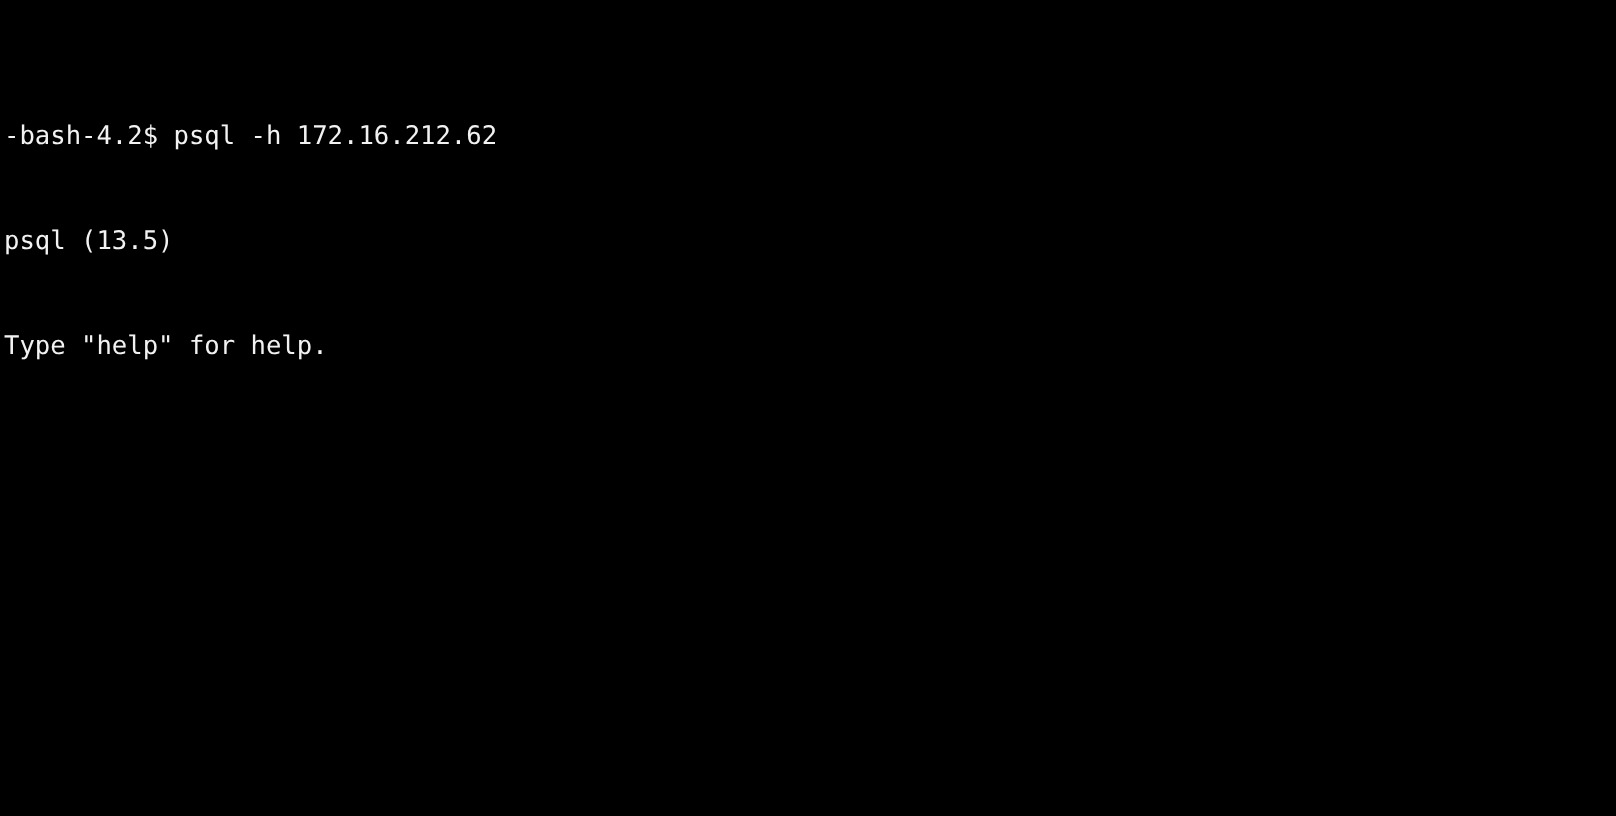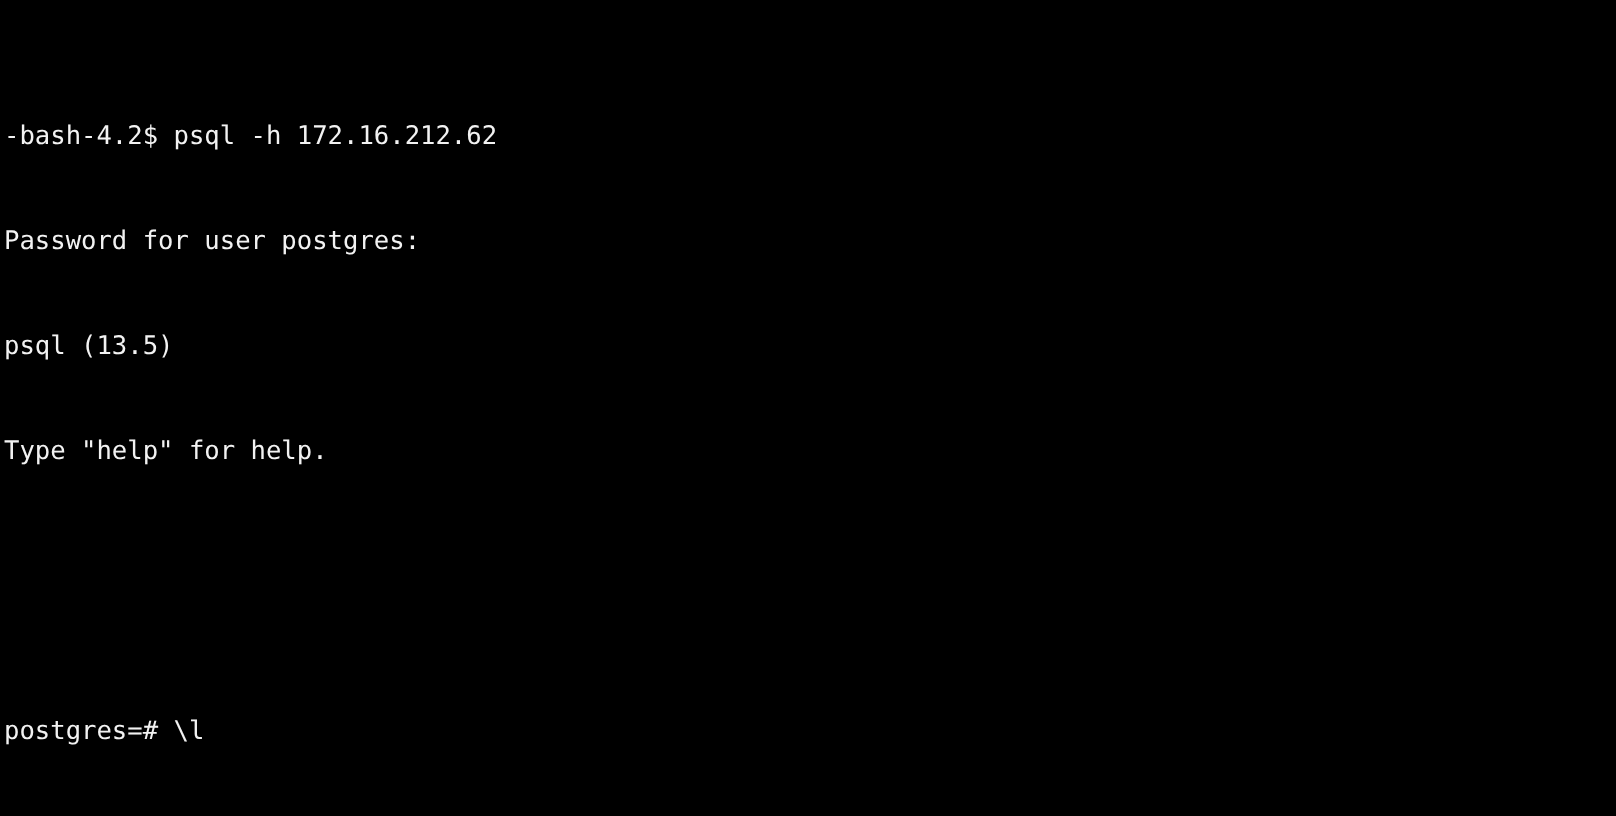--- a/index.html
+++ b/index.html
@@ -42,27 +42,25 @@
     height: 35px;
   }
 </style>
 </head>
 <body>
 
 <div id="terminal">
   <div id="screen">
 
     <span class="line">-bash-4.2$ psql -h 172.16.212.62</span>
-    <span class="line">Password for user postgres:</span>
     <span class="line">psql (13.5)</span>
     <span class="line">Type "help" for help.</span>
 
     <span class="blank"> </span>
 
-    <span class="line">postgres=# \l</span>
     
     
     
     
     
     
     
     
     
 

